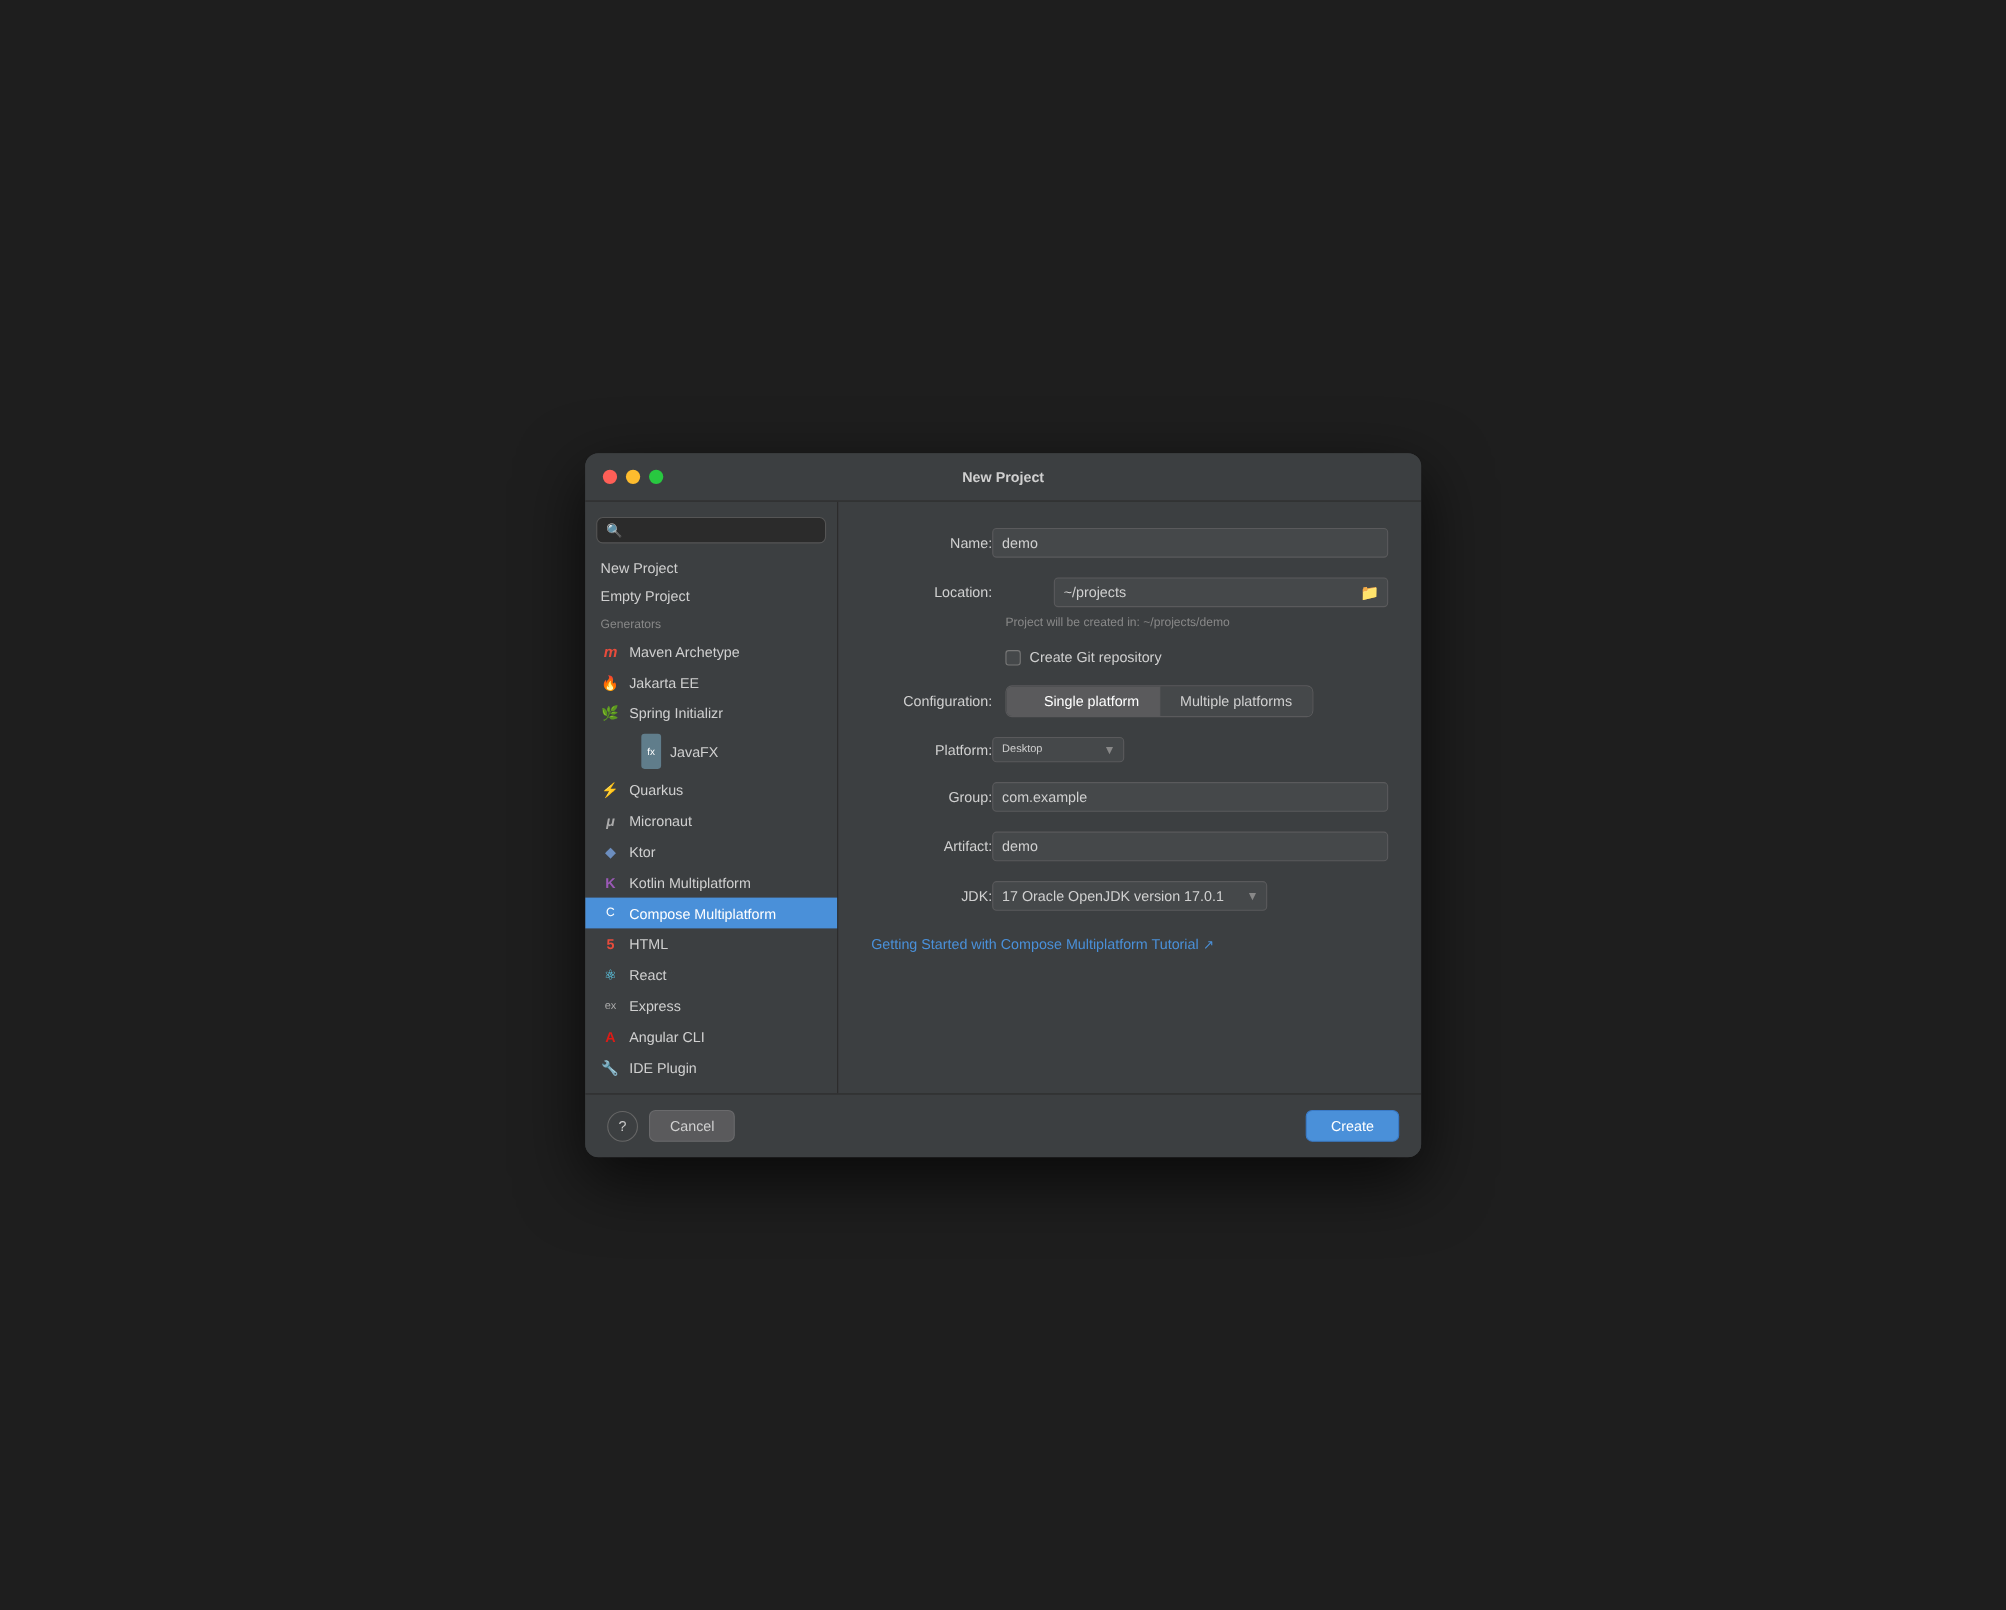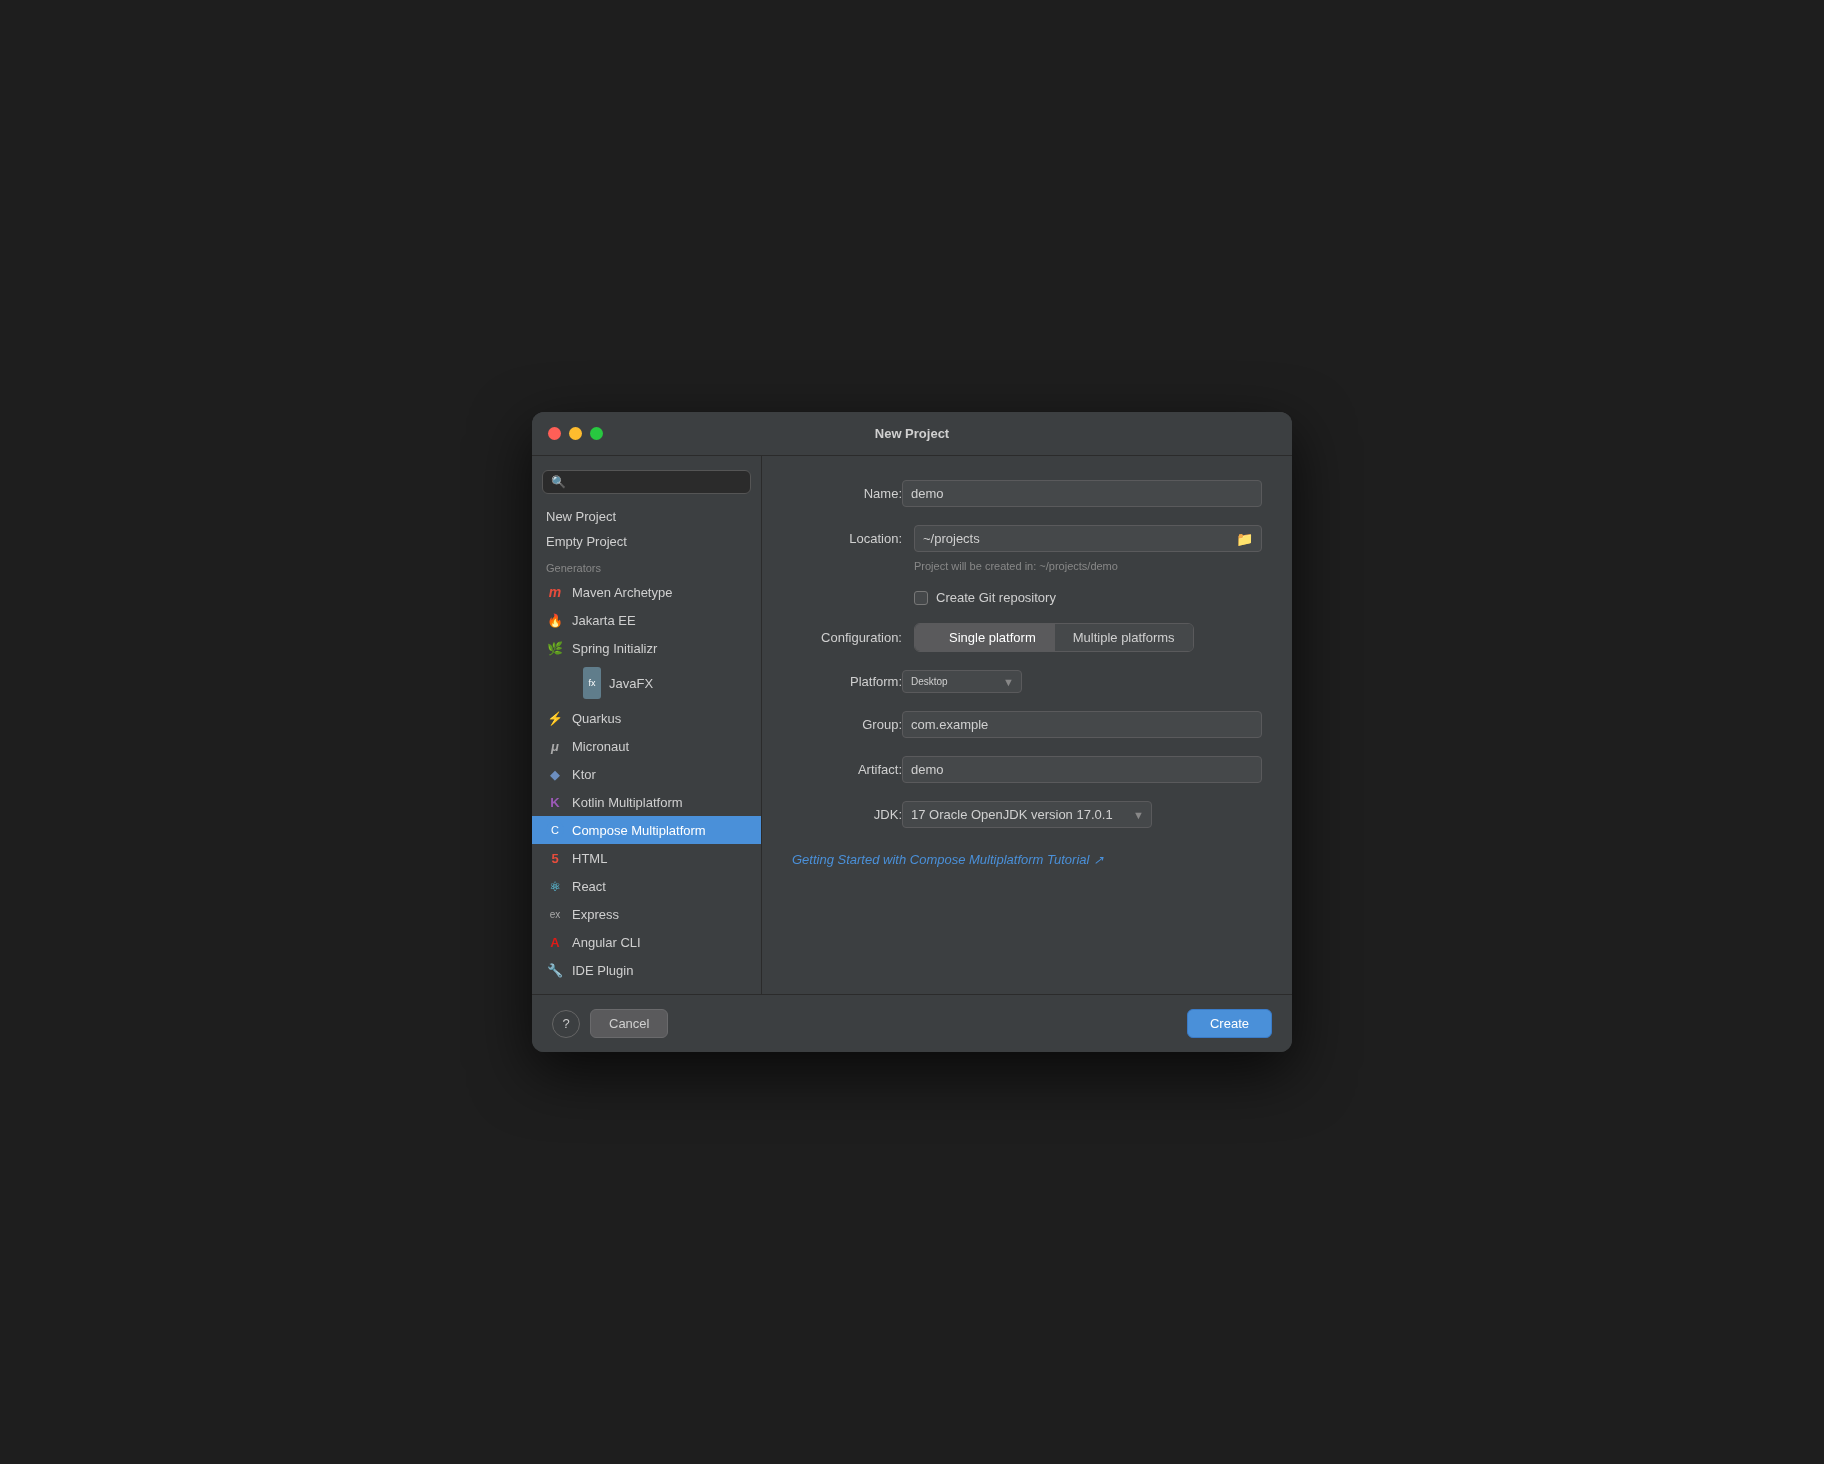--- a/index.html
+++ b/index.html
@@ -181,20 +181,21 @@
 
     .location-input {
       background: #45484a;
       border: 1px solid #5a5a5c;
       border-radius: 4px;
       color: #d0d0d0;
       font-size: 13px;
       padding: 5px 30px 5px 8px;
       outline: none;
       width: 100%;
+      margin-left: 44px;
     }
 
     .folder-icon {
       position: absolute;
       right: 8px;
       color: #888;
       font-size: 14px;
     }
 
     .hint-text {
@@ -293,21 +294,20 @@
       font-size: 13px;
       padding: 5px 28px 5px 8px;
       outline: none;
       appearance: none;
       cursor: pointer;
       min-width: 250px;
     }
 
     .link-row {
       margin-top: 4px;
-      font-style: italic;
     }
 
     .tutorial-link {
       color: #4a90d9;
       font-size: 13px;
       text-decoration: none;
       cursor: pointer;
     }
 
     .arrow-icon {

